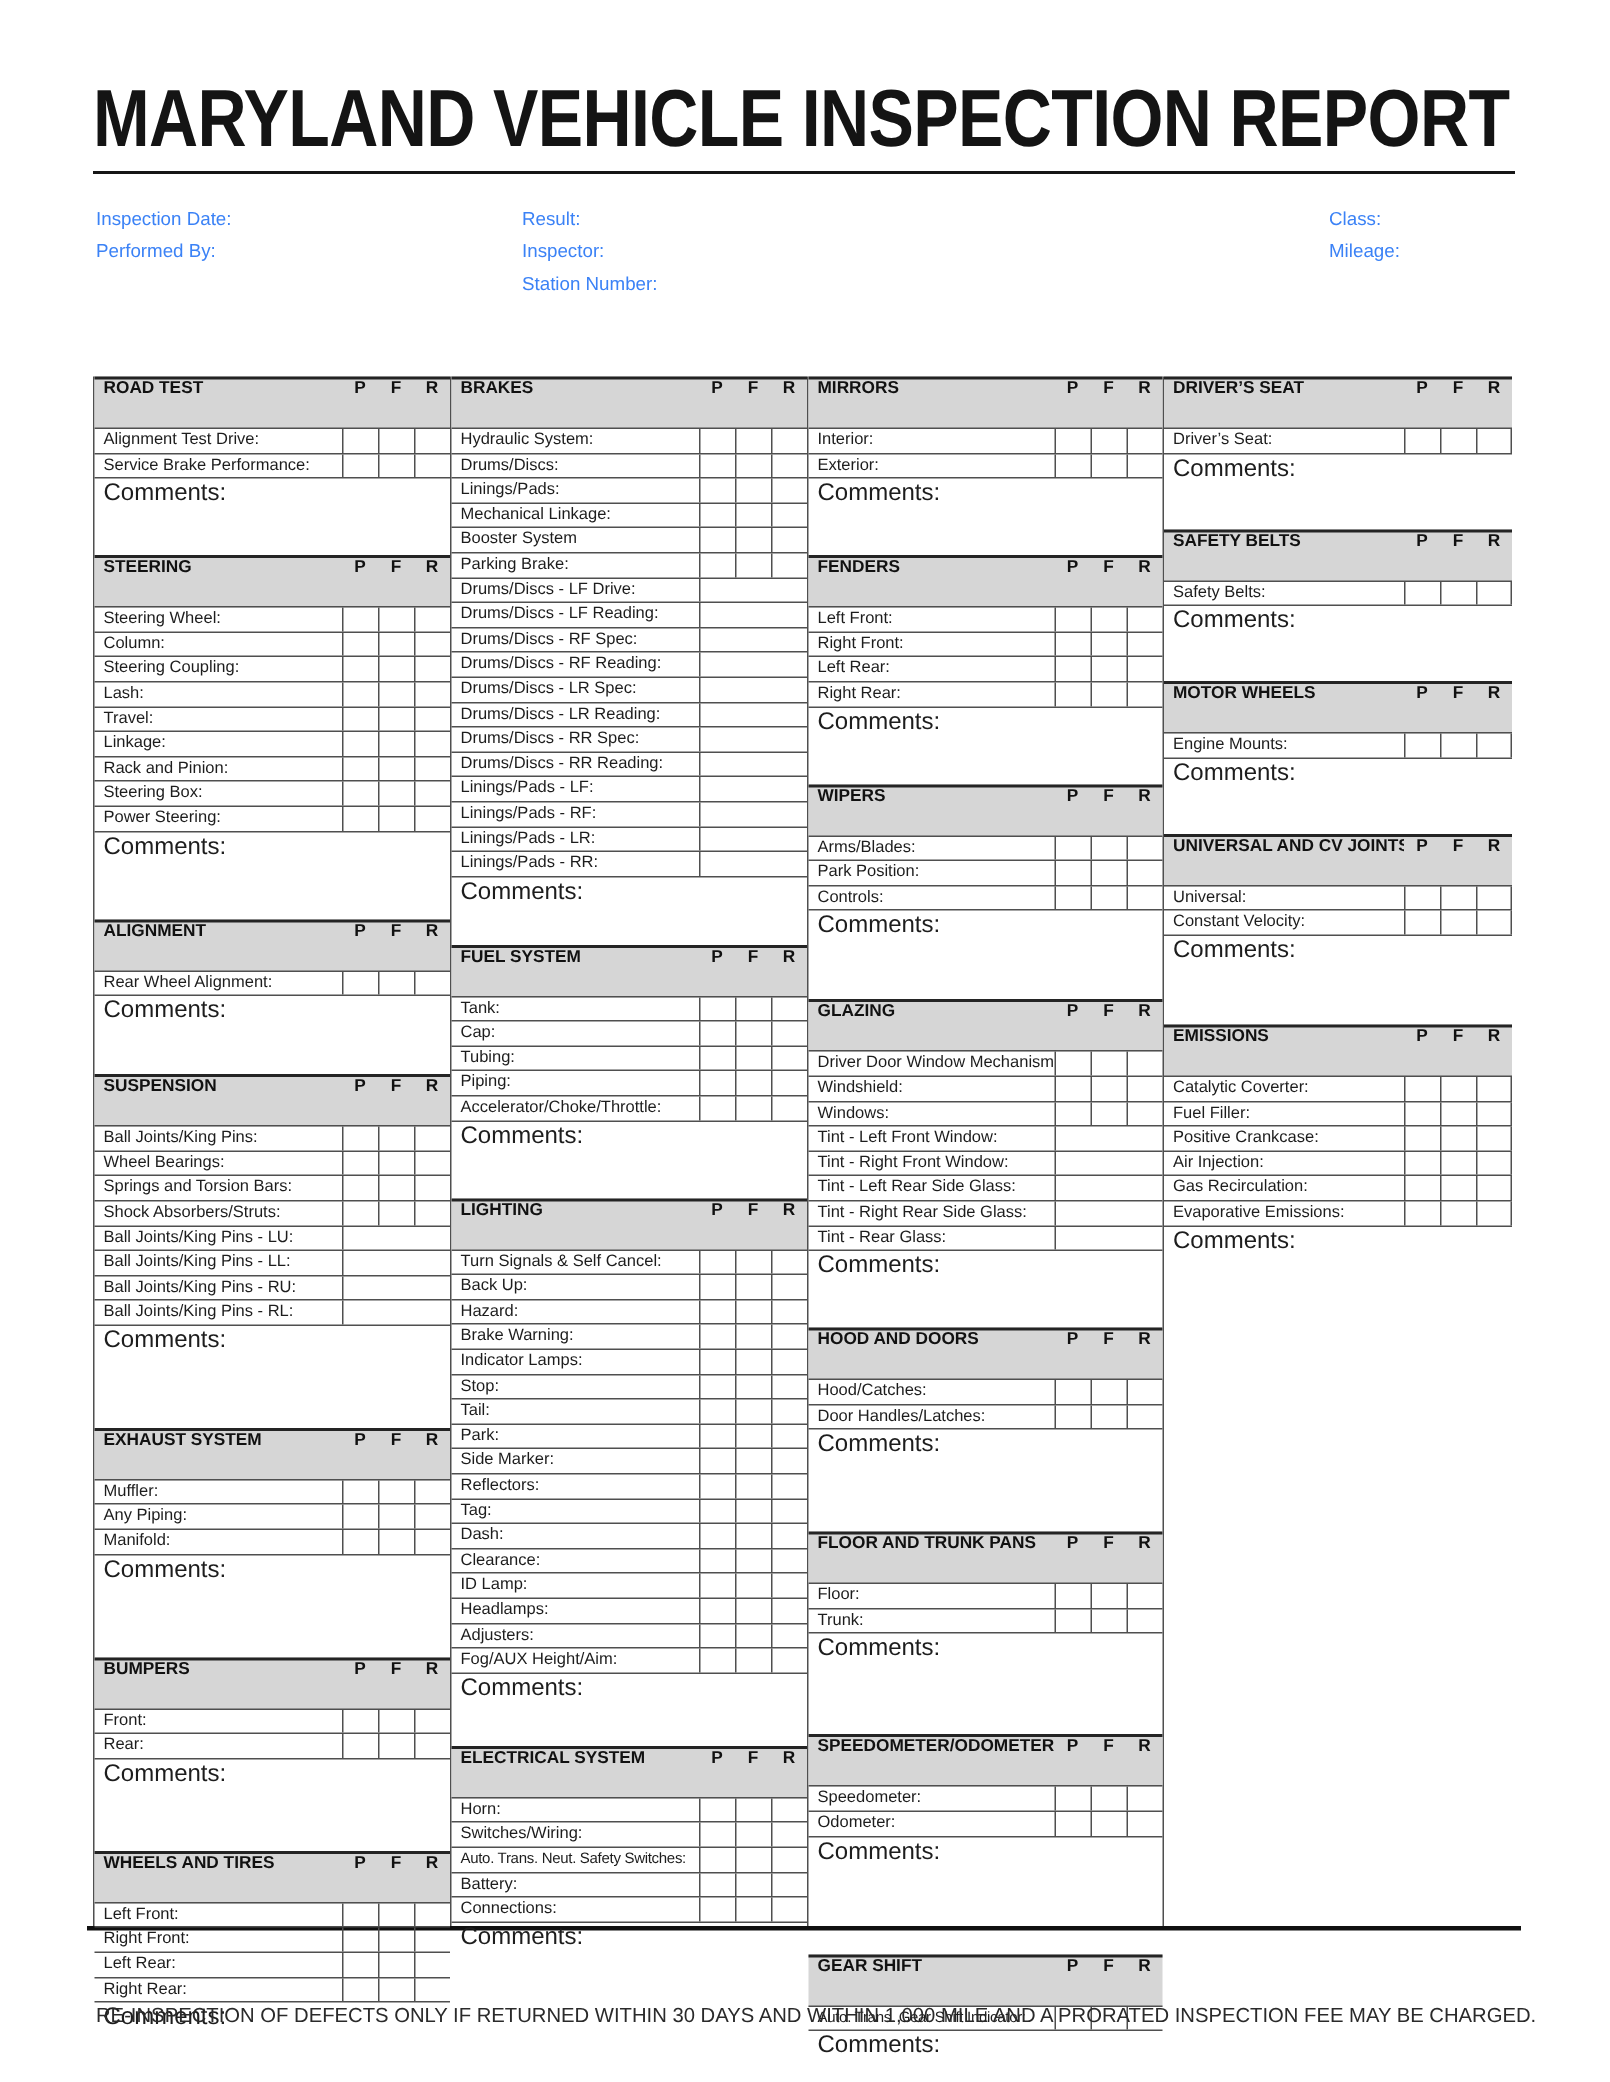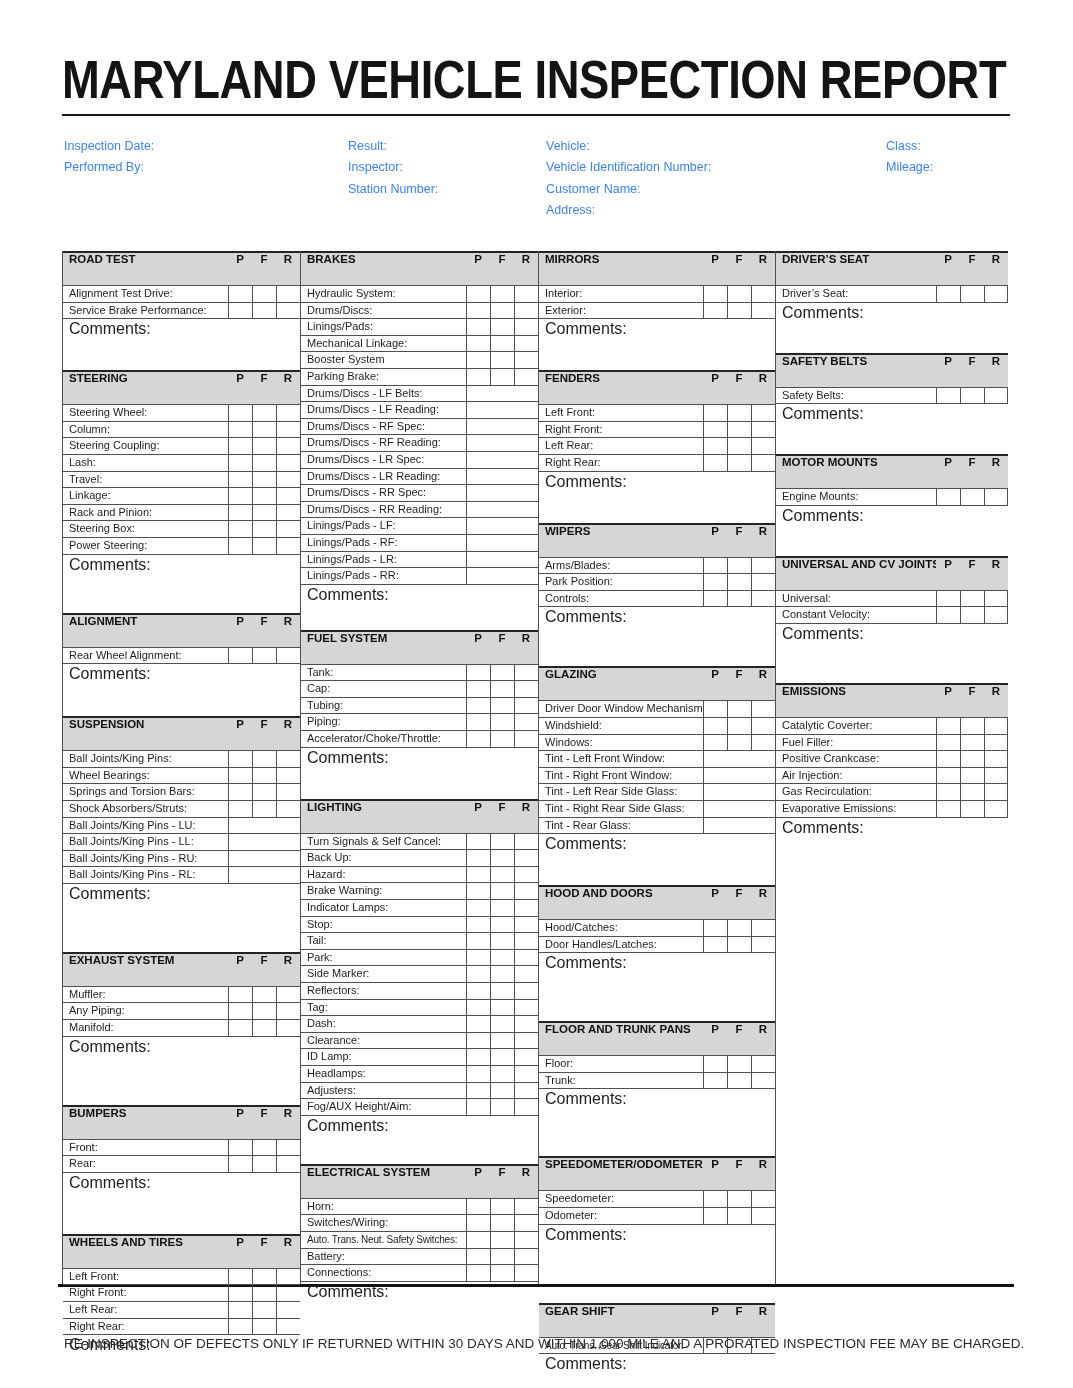--- a/index.html
+++ b/index.html
@@ -56,26 +56,20 @@
 
   <div class="hdr-group" style="left:64px">
       <div class="hdr-line">Inspection Date:</div>
       <div class="hdr-line">Performed By:</div>
     </div>
   <div class="hdr-group" style="left:348px">
       <div class="hdr-line">Result:</div>
       <div class="hdr-line">Inspector:</div>
       <div class="hdr-line">Station Number:</div>
     </div>
-  <div class="hdr-group" style="left:546px">
-      <div class="hdr-line">Vehicle:</div>
-      <div class="hdr-line">Vehicle Identification Number:</div>
-      <div class="hdr-line">Customer Name:</div>
-      <div class="hdr-line">Address:</div>
-    </div>
   <div class="hdr-group" style="left:886px">
       <div class="hdr-line">Class:</div>
       <div class="hdr-line">Mileage:</div>
     </div>
 
   <div class="grid">
     <div class="vline" style="left:0"></div>
     <div class="vline" style="left:238px"></div>
     <div class="vline" style="left:476px"></div>
     <div class="vline" style="left:713px"></div>
@@ -433,21 +427,21 @@
           </div>
           <div class="row">
             <div class="row-label">Parking Brake:</div>
             <div class="boxes">
               <div class="box"></div>
               <div class="box"></div>
               <div class="box"></div>
             </div>
           </div>
           <div class="row">
-            <div class="row-label">Drums/Discs - LF Belts:</div>
+            <div class="row-label">Drums/Discs - LF Drive:</div>
             <div class="boxes">
               <div class="wide-box"></div>
             </div>
           </div>
           <div class="row">
             <div class="row-label">Drums/Discs - LF Reading:</div>
             <div class="boxes">
               <div class="wide-box"></div>
             </div>
           </div>
@@ -1071,21 +1065,21 @@
               <div class="box"></div>
               <div class="box"></div>
             </div>
           </div>
           <div class="comments" style="height: 50px;">
             <div class="comments-label">Comments:</div>
           </div>
         </div>
         <div class="section">
           <div class="sec-header">
-            <div class="sec-title">MOTOR MOUNTS</div>
+            <div class="sec-title">MOTOR WHEELS</div>
             <div class="hdr-box">P</div>
             <div class="hdr-box">F</div>
             <div class="hdr-box">R</div>
           </div>
           <div class="row">
             <div class="row-label">Engine Mounts:</div>
             <div class="boxes">
               <div class="box"></div>
               <div class="box"></div>
               <div class="box"></div>

